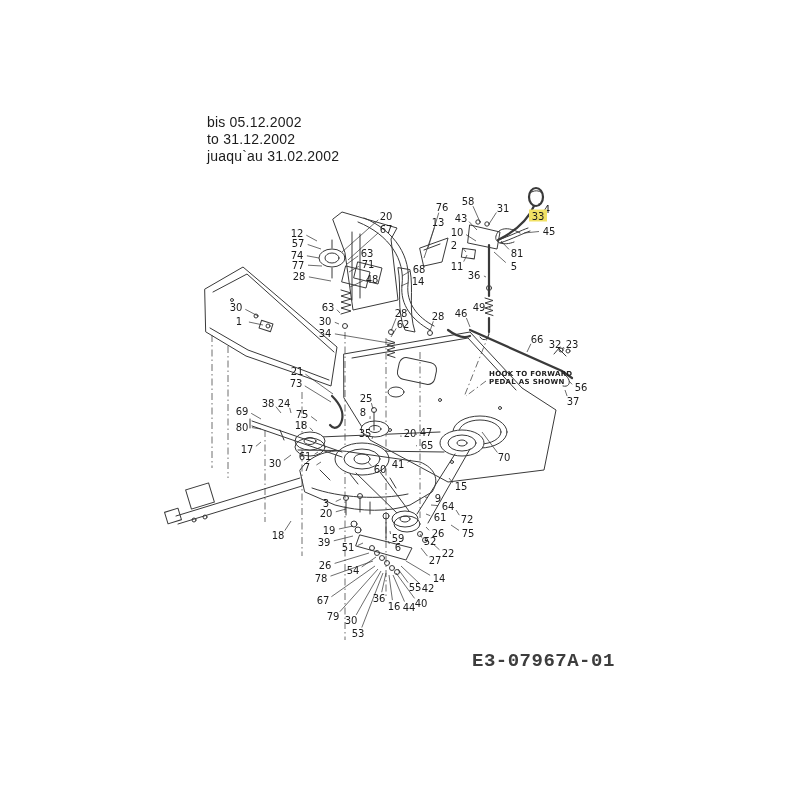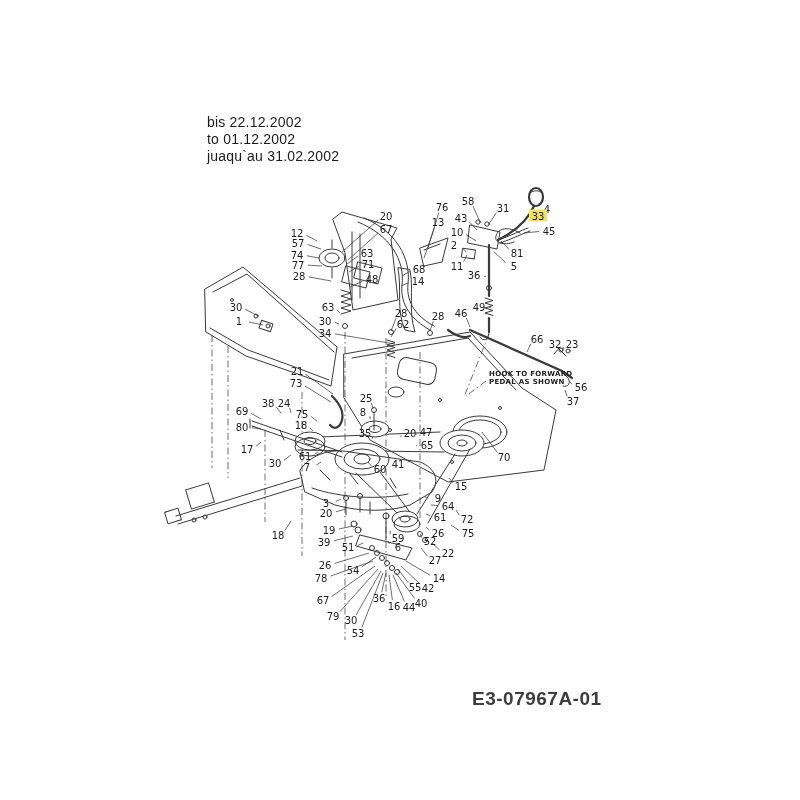--- a/index.html
+++ b/index.html
@@ -10,29 +10,29 @@
   .diagram-svg{position:absolute;left:0;top:0;}
   .art{stroke:#3a3a3a;fill:none;stroke-width:1;stroke-linecap:round;stroke-linejoin:round;}
   .art-thick{stroke:#3a3a3a;fill:none;stroke-width:2.2;stroke-linecap:round;}
   .art-fill{stroke:#3a3a3a;fill:#ffffff;stroke-width:1;}
   .dashdot{stroke:#4a4a4a;fill:none;stroke-width:0.8;stroke-dasharray:7 3 1.5 3;}
   #labels-layer text{font-family:"DejaVu Sans","Liberation Sans",sans-serif;font-size:10px;
        fill:#1c1c1c;text-anchor:middle;}
   #labels-layer line{stroke:#2e2e2e;stroke-width:0.7;}
   .note-text{font-family:"DejaVu Sans",sans-serif;font-size:7px;font-weight:bold;
        fill:#222;letter-spacing:0.3px;}
-  .drawing-number{position:absolute;left:472px;top:688px;color:#3d3d3d;
-       font-size:19px;font-weight:600;letter-spacing:0.5px;}
+  .drawing-number{position:absolute;left:472px;top:650px;color:#3d3d3d;
+       font-size:19px;font-weight:600;letter-spacing:0.5px;font-family:Liberation Mono, monospace;}
 </style>
 </head>
 <body>
 
 <div class="header-block">
-  <div>bis 22.12.2002</div>
-  <div>to 01.12.2002</div>
+  <div>bis 05.12.2002</div>
+  <div>to 31.12.2002</div>
   <div>juaqu`au 31.02.2002</div>
 </div>
 
 <svg id="diagram-svg" class="diagram-svg" width="800" height="800" viewBox="0 0 800 800">
 
   <g>
     <path class="dashdot" d="M345,332 V640"></path>
     <path class="dashdot" d="M386,338 V596"></path>
     <path class="dashdot" d="M420,352 V518"></path>
     <path class="dashdot" d="M265,430 V522"></path>

